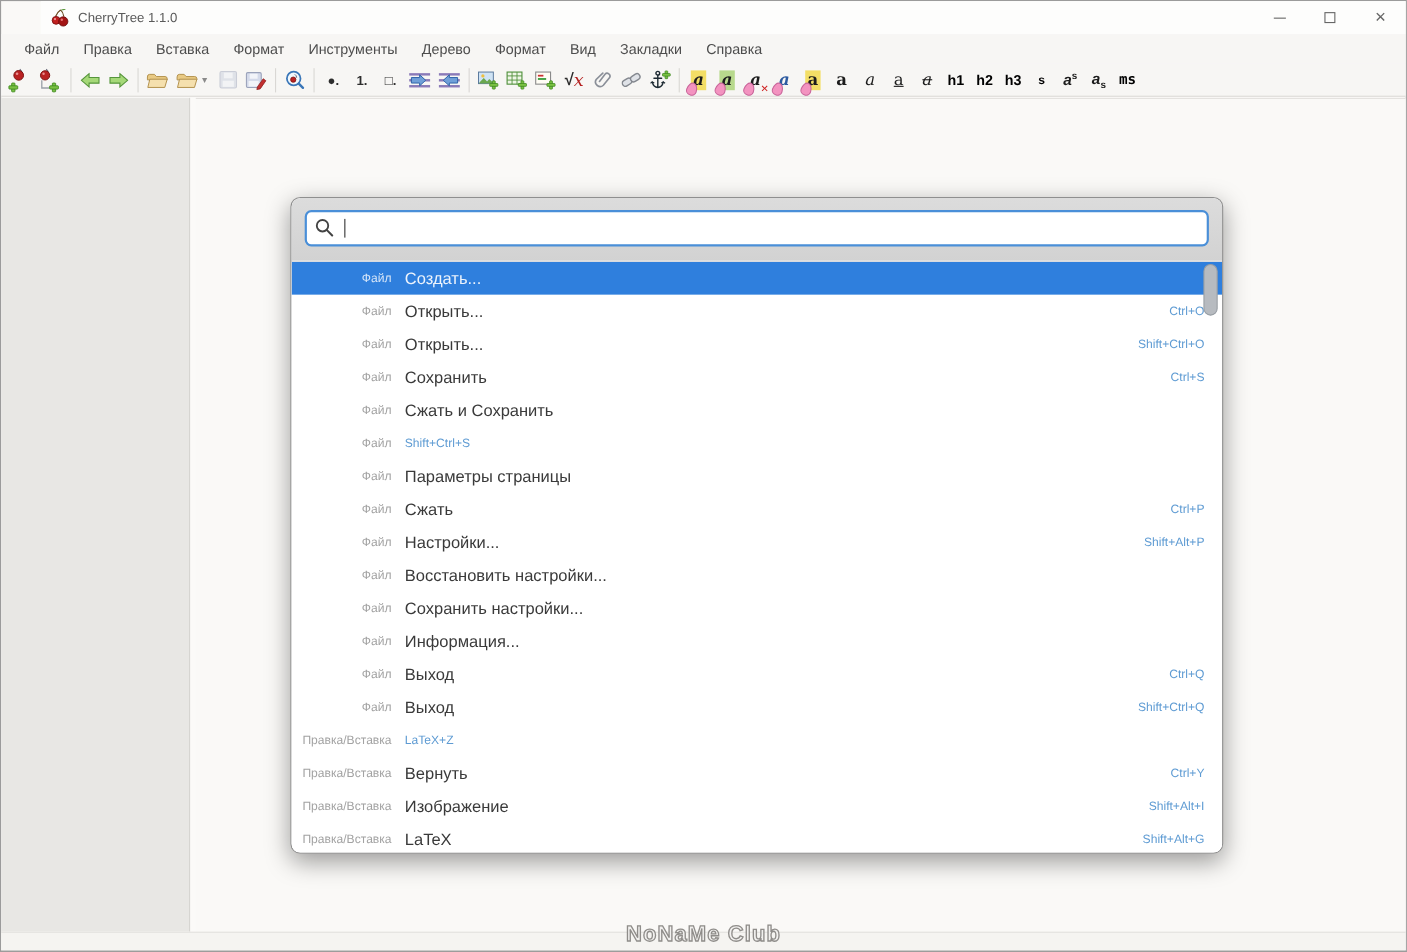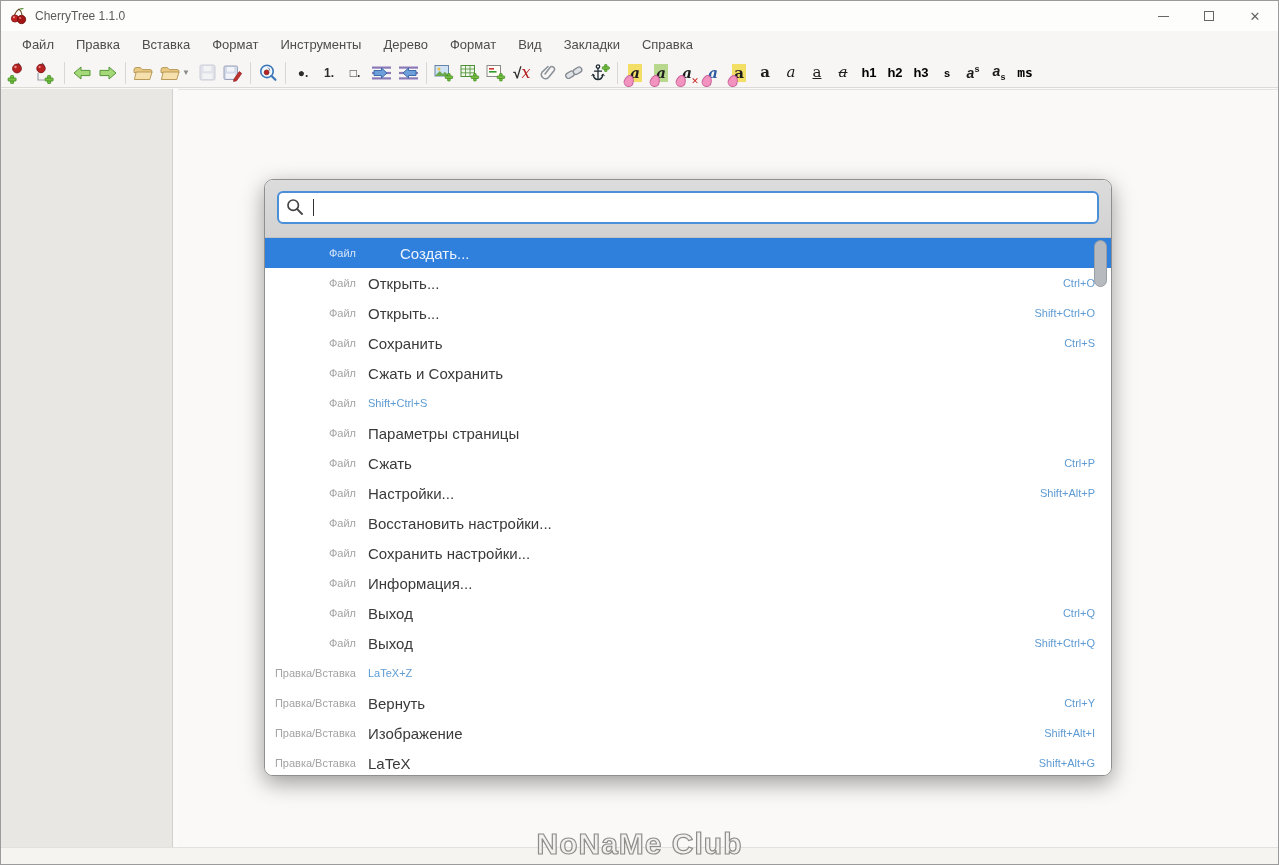--- a/index.html
+++ b/index.html
@@ -2,21 +2,21 @@
 <html style="--selection: #2f7fdd; --shortcut_text: #5e9bd3; --category_text: #a3a3a3; --search_border: #4a8fd8;"><head>
 <meta charset="utf-8">
 <style>
   * { margin:0; padding:0; box-sizing:border-box; }
   html,body { background:#555; font-family:"Liberation Sans","DejaVu Sans",sans-serif; }
   .window{
     position:relative; width:1279px; height:865px; background:#faf9f7;
     border:1px solid #9b9b9b; overflow:hidden;
   }
   
-  .titlebar{ height:30px; background:#fdfdfc; display:flex; align-items:center; }
+  .titlebar{ height:30px; background:#fdfdfc; display:flex; align-items:center;margin-left:36px; }
   .app-icon{ width:18px; height:18px; margin:0 7px 0 9px; display:flex; align-items:center; }
   .title-text{ font-size:12px; color:#5a5a5a; flex:1; }
   .win-controls{ display:flex; height:100%; }
   .win-btn{ width:46px; height:100%; display:flex; align-items:center; justify-content:center; color:#666; }
   .min-glyph{ width:11px; height:1px; background:#666; display:block; }
   .max-glyph{ width:10px; height:10px; border:1px solid #666; display:block; }
   .close-glyph{ font-size:13px; color:#666; }
   
   .menubar{ height:27px; background:#f7f6f4; display:flex; align-items:center; padding-left:10px; }
   .menu-item{ font-size:13px; color:#4d4d4d; padding:4px 11px; cursor:default; }
@@ -39,40 +39,40 @@
   .math-x{ color:#b42020; font-style:italic; font-family:"DejaVu Serif",serif; }
   .supsub{ font-family:Liberation Sans, sans-serif; font-weight:bold; font-size:14px; color:#1c1c1c; }
   .supsub sup,.supsub sub{ font-size:9px; }
   
   .content{ position:absolute; top:88px; left:0; right:0; bottom:17px; display:flex; }
   .tree-panel{ width:172px; background:#e8e7e4; border-right:1px solid #d2d0cd; }
   .splitter{ width:5px; background:#fbfaf8; }
   .editor-area{ flex:1; background:#faf9f7; border-top:1px solid #e4e2df; position:relative; }
   .statusbar{ position:absolute; left:0; right:0; bottom:0; height:17px; background:#f5f4f1; border-top:1px solid #e3e1de; }
   .watermark{ position:absolute; left:50%; bottom:3px; transform:translateX(-50%);
-    font-size:30px; font-weight:bold; letter-spacing:1px; color:#f2f1ef;
+    font-size:20px; font-weight:bold; letter-spacing:1px; color:#f2f1ef;
     -webkit-text-stroke:1.2px #8f8d8a; text-stroke:1.2px #8f8d8a; z-index:5; white-space:nowrap; }
   
   .palette{ position:absolute; left:263px; top:178px; width:848px; height:597px;
     border:1px solid #8f8f8f; border-radius:9px; background:#fff;
     box-shadow:0 7px 22px rgba(0,0,0,.38); z-index:10; display:flex; flex-direction:column; overflow:hidden; }
   .palette-header{ height:58px; background:linear-gradient(#dcdcdc,#d2d2d2); border-bottom:1px solid #c2c2c2;
     border-radius:8px 8px 0 0; position:relative; padding:11px 12px; }
   .search-box{ position:relative; height:33px; }
   .search-input{ width:100%; height:33px; border:2px solid var(--search_border,#4a8fd8); border-radius:6px;
     background:#fff; padding:0 10px 0 36px; font-size:14px; color:#222; outline:none; }
   .search-icon{ position:absolute; left:9px; top:7px; }
   .caret{ position:absolute; left:36px; top:8px; width:1px; height:17px; background:#333; }
   .palette-list{ flex:1; position:relative; background:#fff; overflow:hidden; }
   .prow{ display:flex; align-items:center; height:30px; background:#fff; cursor:default; }
   .pcat{ width:103px; flex:none; text-align:right; padding-right:12px; font-size:11px; color:var(--category_text,#a3a3a3); }
   .plabel{ flex:1; font-size:15px; color:#3a3a3a; }
   .pshort{ font-size:11px; color:var(--shortcut_text,#5e9bd3); padding-right:16px; white-space:nowrap; }
   .prow.selected{ background:var(--selection,#2f7fdd); }
-  .prow.selected .plabel{ color:#ecf3fc;margin-left:32px; }
+  .prow.selected .plabel{ color:#ecf3fc; }
   .prow.selected .pcat{ color:#d5e5f8; }
   .scroll-thumb{ position:absolute; right:4px; top:2px; width:13px; height:47px;
     background:#b7bbc0; border:1px solid #989ea4; border-radius:7px; z-index:3; }
 </style>
 </head>
 <body>
 
 <div class="window">
 
   <div class="titlebar">

